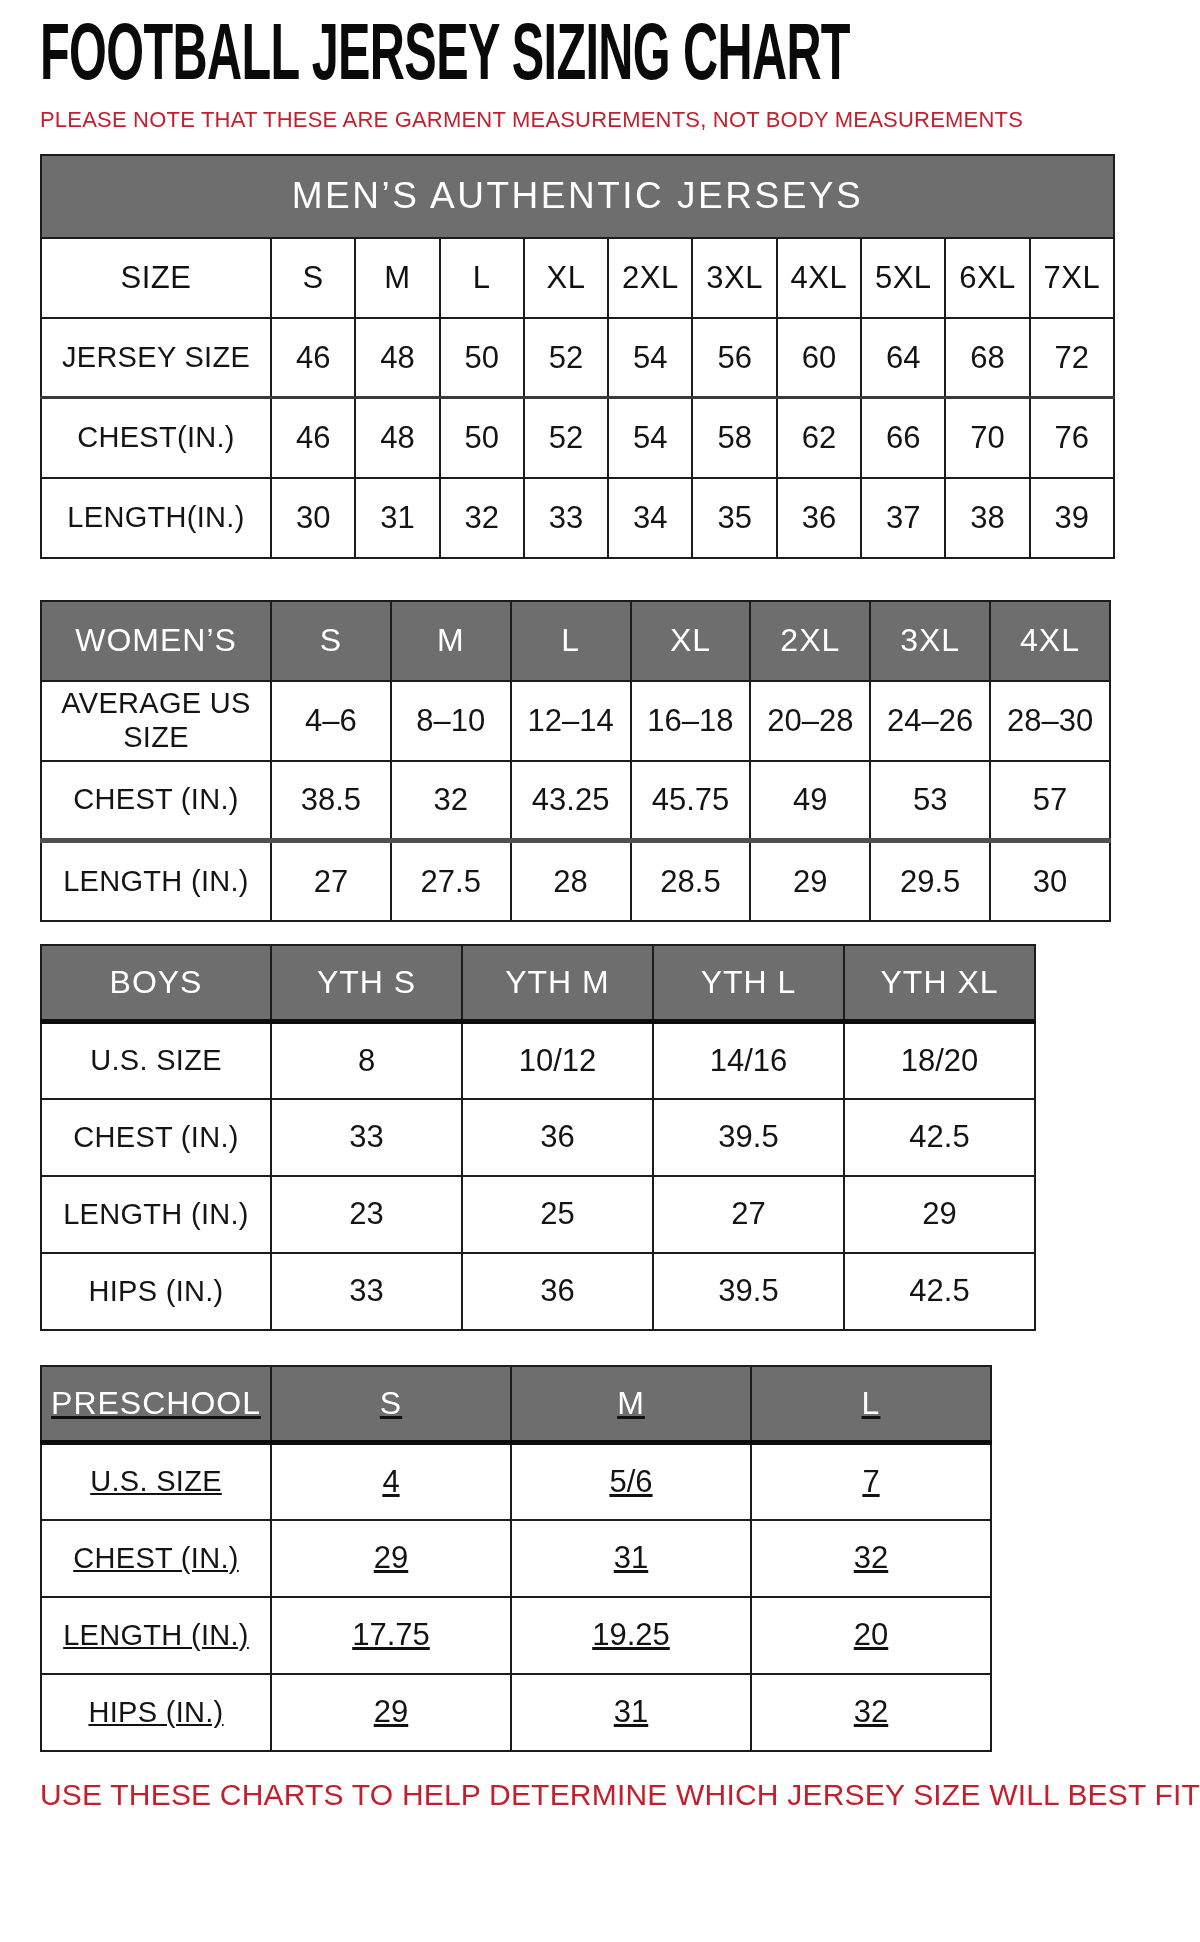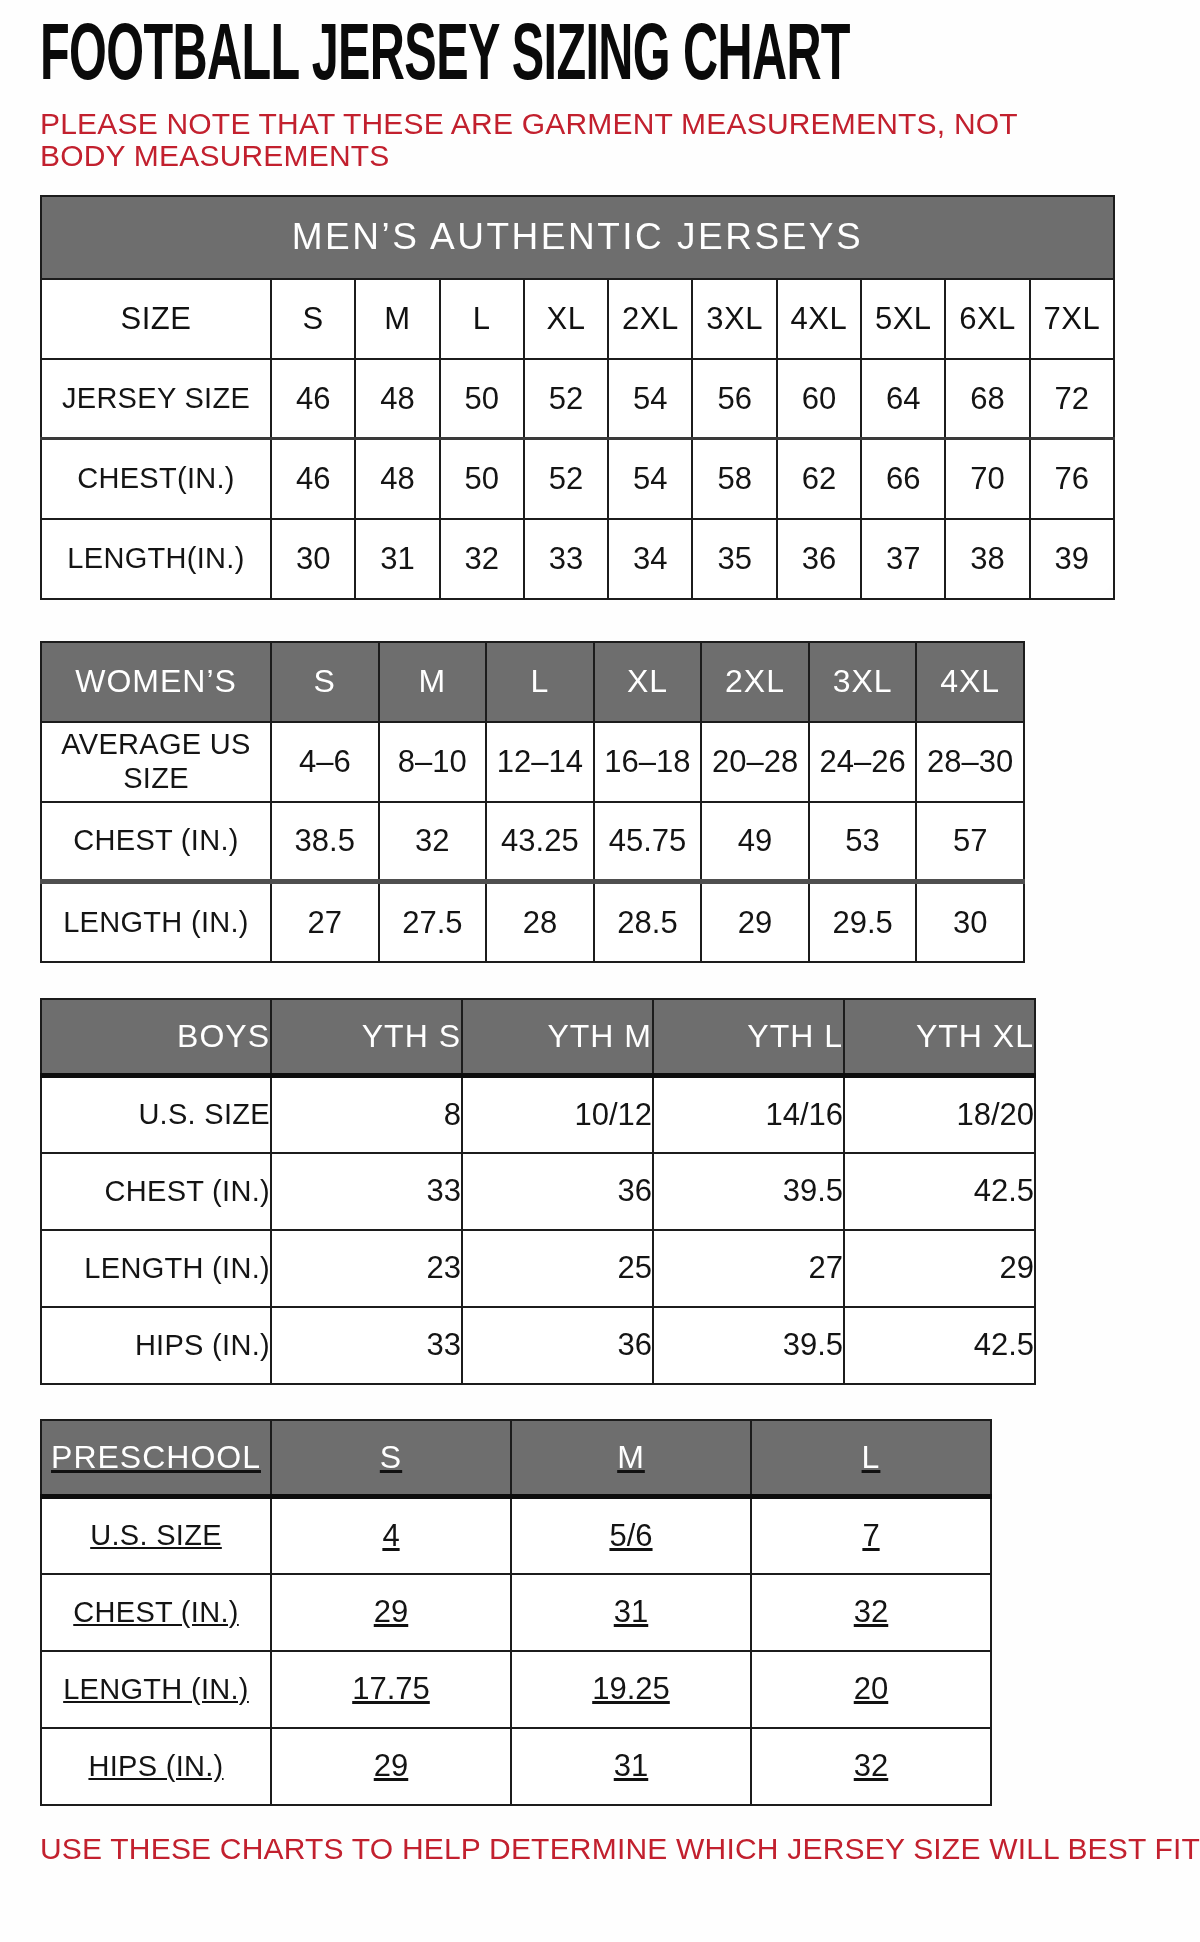--- a/index.html
+++ b/index.html
@@ -29,21 +29,21 @@
     white-space: nowrap;
     color: #0a0a0a;
     transform: scaleX(0.64) scaleY(1.04);
     transform-origin: left top;
     letter-spacing: -1px;
     height: 80px;
   }
   .note {
     margin: 16px 0 0 0;
     color: #c2202e;
-    font-size: 30px;
+    font-size: 22px;
     line-height: 1.08;
     max-width: 1045px;
     letter-spacing: 0.2px;
     font-weight: 400;
   }
   .footer-note {
     margin: 26px 0 0 0;
     color: #c2202e;
     font-size: 30px;
     letter-spacing: 0.2px;
@@ -56,22 +56,22 @@
     table-layout: fixed;
     text-align: center;
     background: #fff;
   }
   .sizing-table td {
     border: 2px solid #1c1c1c;
     padding: 0;
     overflow: hidden;
   }
   .t-mens      { width: 1075px; margin-top: 22px; border-radius: 31px; }
-  .t-womens    { width: 985px;  margin-top: 41px; border-radius: 16px; }
-  .t-boys      { width: 996px;  margin-top: 35px; text-align: right; }
+  .t-womens    { width: 1071px;  margin-top: 41px; border-radius: 16px; }
+  .t-boys      { width: 996px;  margin-top: 22px; }
   .t-preschool { width: 952px;  margin-top: 34px; text-decoration: underline; }
 
   col.label-col { width: 230px; }
 
   .t-mens tr, .t-womens tr { height: 80px; }
   .t-boys tr, .t-preschool tr { height: 77px; }
   .t-mens tr.banner-row { height: 83px; }
 
   .banner-cell {
     background: #6e6e6e;

